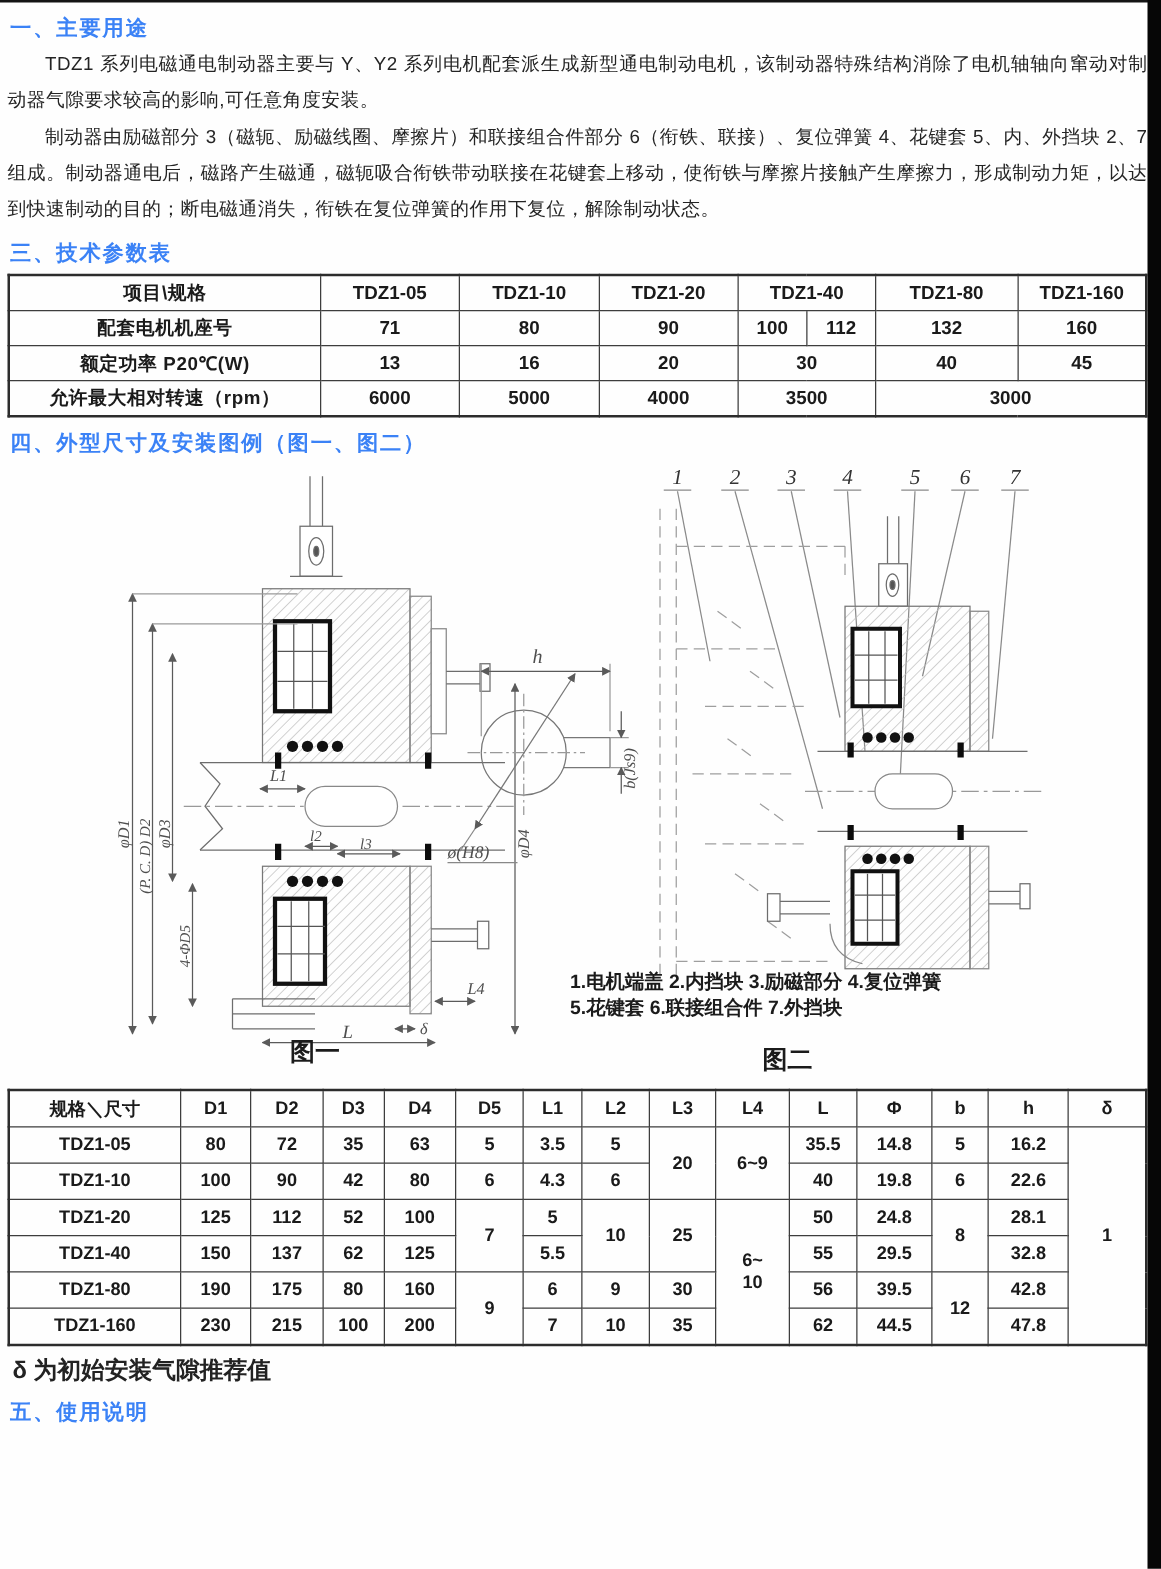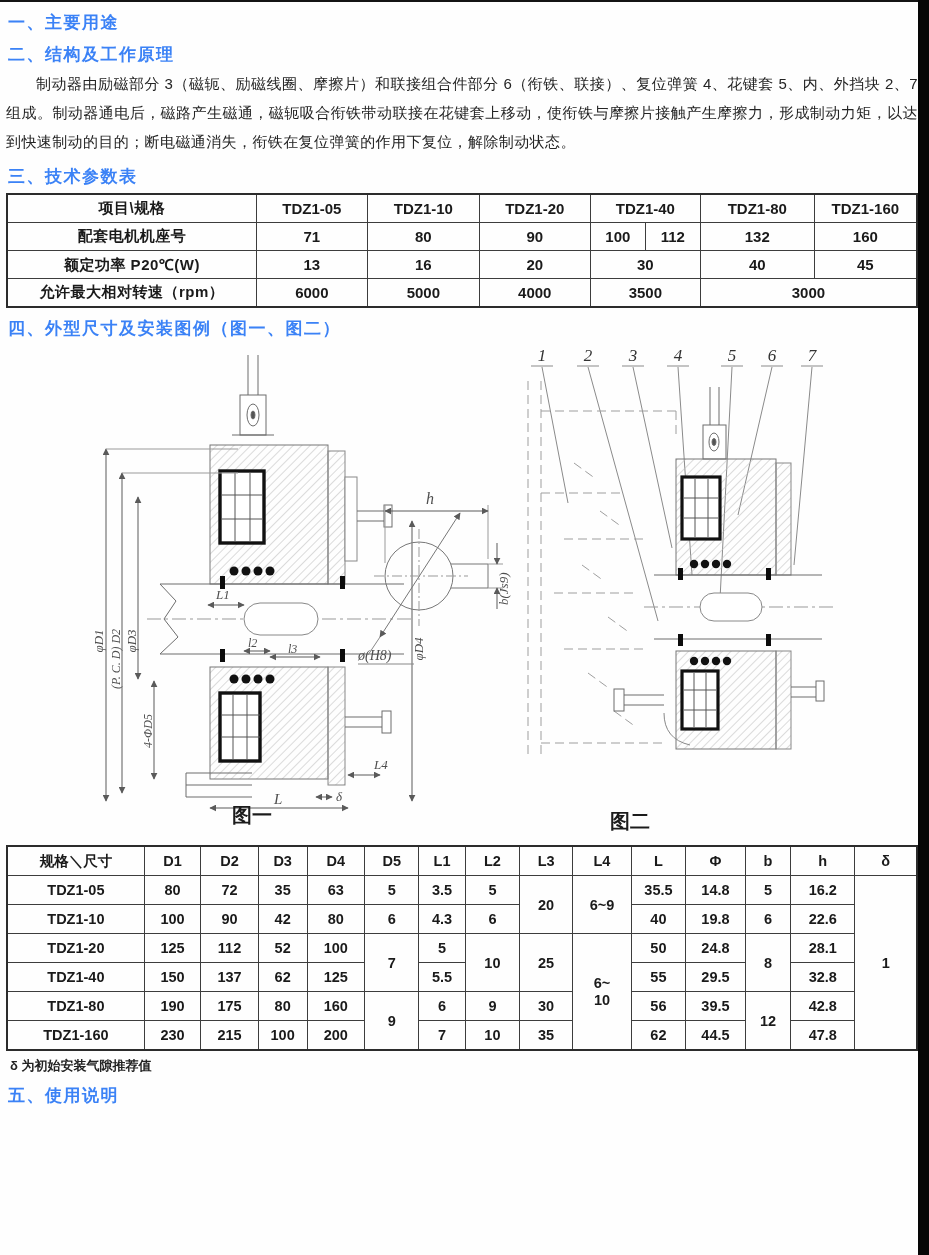--- a/index.html
+++ b/index.html
@@ -21,33 +21,33 @@
   .t1 td.lbl{letter-spacing:0.5px;}
   .wrap2{white-space:pre-line;line-height:17px;}
   .figures{position:relative;height:497px;margin-top:2px;}
   .figures svg{position:absolute;}
   svg text.dim{font-family:"Liberation Serif",serif;font-style:italic;fill:#4e4e4e;}
   svg text.callout{font-family:"Liberation Serif",serif;font-style:italic;font-size:17px;fill:#333;}
   .parts{position:absolute;left:450px;top:406px;width:445px;font-size:15.5px;font-weight:bold;line-height:21px;color:#1b1b1b;}
   .figcap{position:absolute;font-size:20px;font-weight:bold;width:100px;text-align:center;color:#1b1b1b;}
   .figcap.one{left:196px;top:459px;}
   .figcap.two{left:574px;top:465px;}
-  .note{font-size:13px;font-weight:600;margin:6px 0 0 4px;color:#222;}
+  .note{font-size:19px;font-weight:600;margin:6px 0 0 4px;color:#222;}
 </style>
 </head>
 <body>
 
 <div class="edge-top"></div>
 <div class="edge-right"></div>
 
 <div class="content">
 
   <h2 class="sec">一、主要用途</h2>
-
-  <h2 class="sec">二、结构及工作原理</h2>
+  <p class="bodytxt">TDZ1 系列电磁通电制动器主要与 Y、Y2 系列电机配套派生成新型通电制动电机，该制动器特殊结构消除了电机轴轴向窜动对制动器气隙要求较高的影响,可任意角度安装。</p>
+
   <p class="bodytxt">制动器由励磁部分 3（磁轭、励磁线圈、摩擦片）和联接组合件部分 6（衔铁、联接）、复位弹簧 4、花键套 5、内、外挡块 2、7 组成。制动器通电后，磁路产生磁通，磁轭吸合衔铁带动联接在花键套上移动，使衔铁与摩擦片接触产生摩擦力，形成制动力矩，以达到快速制动的目的；断电磁通消失，衔铁在复位弹簧的作用下复位，解除制动状态。</p>
 
   <h2 class="sec">三、技术参数表</h2>
 
   <table class="t1">
     <colgroup>
       <col style="width:27.4%">
         <col style="width:12.2%">
         <col style="width:12.3%">
         <col style="width:12.2%">
@@ -326,20 +326,24 @@
           <line x1="287" y1="354" x2="312" y2="354"></line>
         <rect x="312" y="338" width="8" height="20" fill="#fff"></rect>
 
         <line x1="120" y1="352" x2="160" y2="352"></line>
           <line x1="120" y1="362" x2="160" y2="362"></line>
         <rect x="110" y="346" width="10" height="22" fill="#fff"></rect>
         <path d="M160 370 Q160 396 186 402" stroke="#888"></path>
       </g>
     </svg>
 
+    <div class="parts">
+      <div>1.电机端盖 2.内挡块 3.励磁部分 4.复位弹簧</div>
+      <div>5.花键套 6.联接组合件 7.外挡块</div>
+    </div>
     <div class="figcap one">图一</div>
     <div class="figcap two">图二</div>
   </div>
 
   <table class="t2">
     <colgroup>
       <col style="width:12.4%">
         <col style="width:5.1%">
         <col style="width:5.2%">
         <col style="width:4.4%">

